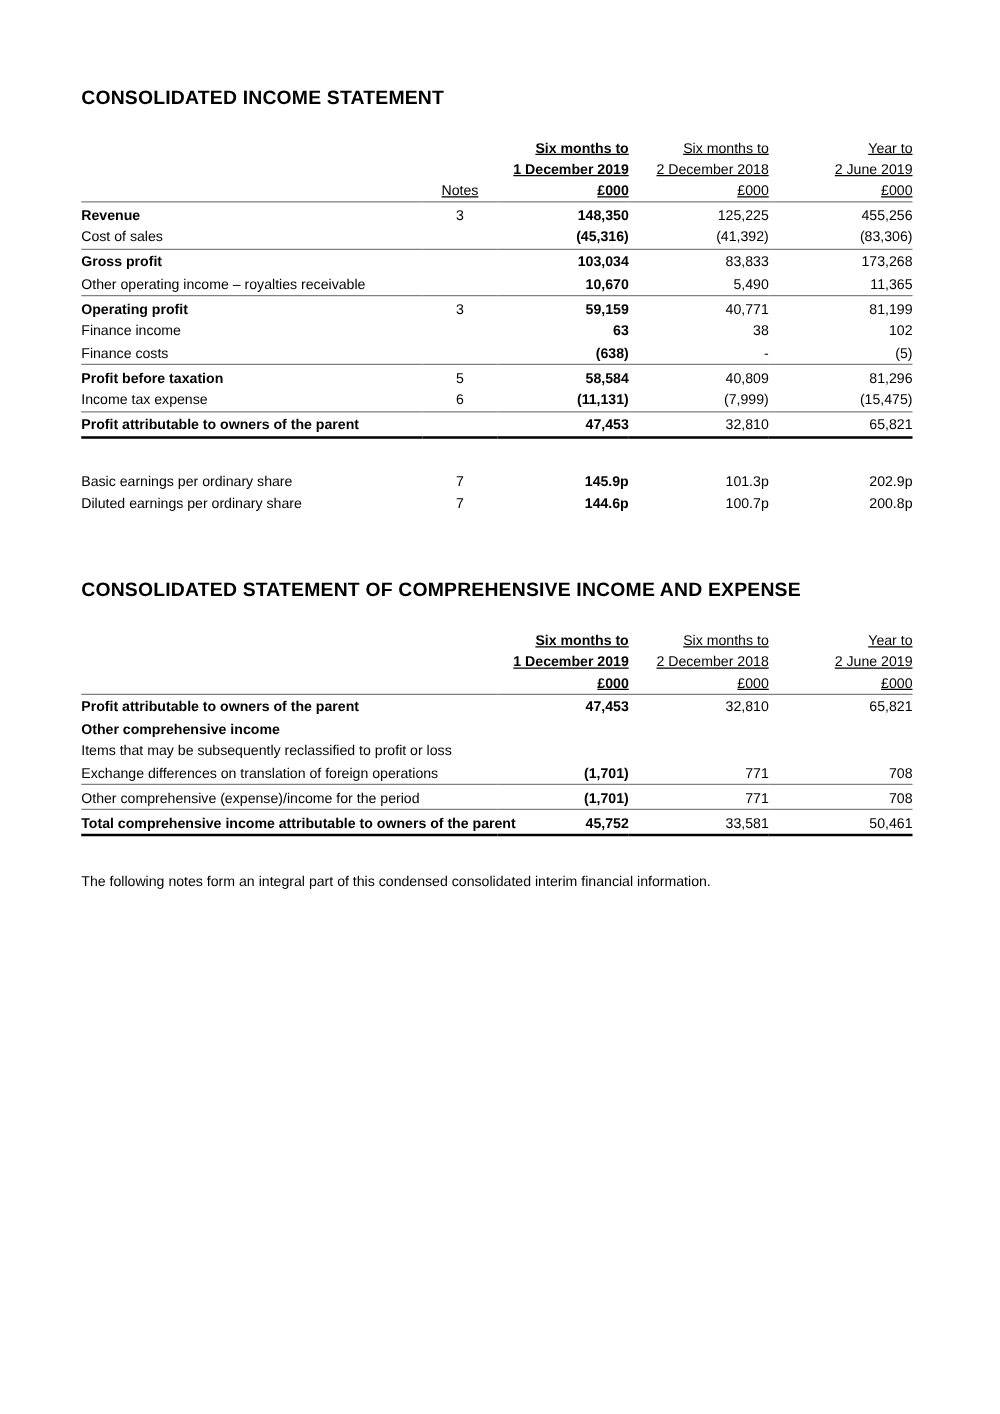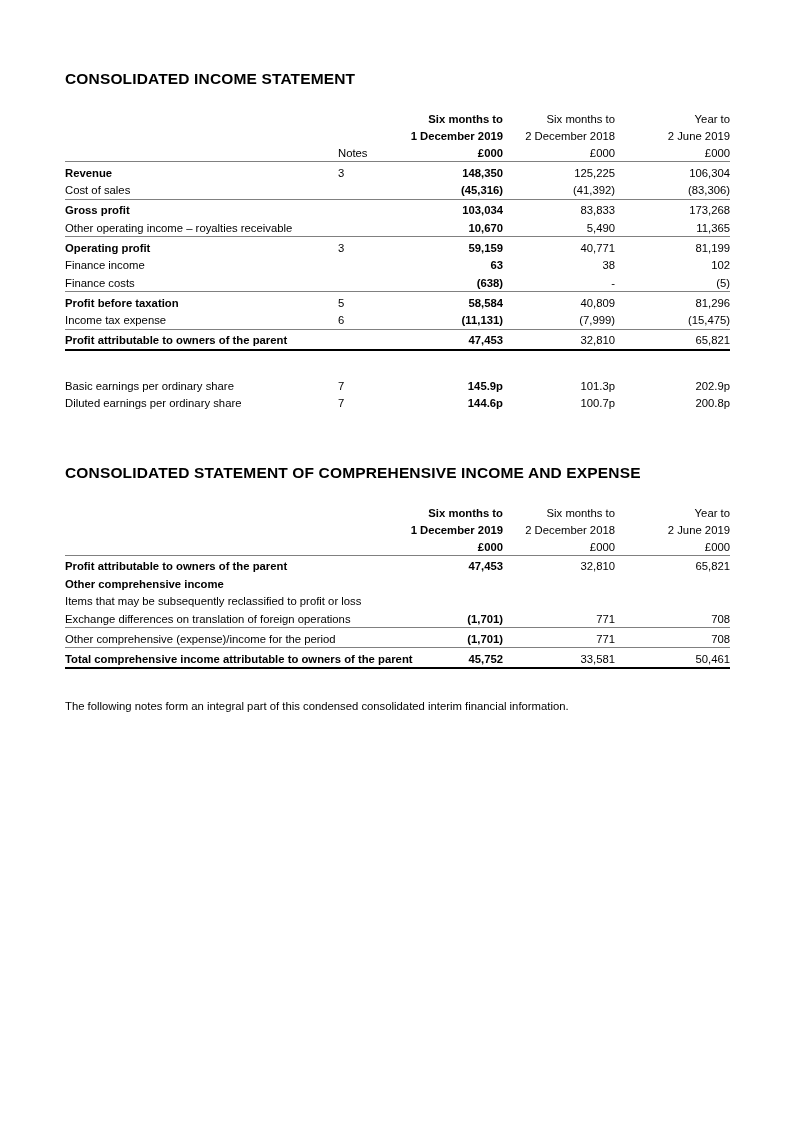--- a/index.html
+++ b/index.html
@@ -56,24 +56,24 @@
   col.c-label  { width: 273px; }
   col.c-notes  { width: 60px; }
   col.c-v1     { width: 105px; }
   col.c-v2     { width: 112px; }
   col.c-v3     { width: 115px; }
 
   
   col.c-label2 { width: 333px; }
 
   td.label   { text-align: left;  padding-left: 1px; margin-left: 44px; }
-  td.notes   { }
+  td.notes   { text-align: center; }
   td.val     { text-align: right; padding-right: 1px; }
 
-  tr.hrow td { height: 16px; vertical-align: bottom; padding-bottom: 1px; }
+  tr.hrow td { height: 16px; vertical-align: bottom; padding-bottom: 1px; text-decoration: underline; }
   tr.drow td { height: 16px; vertical-align: bottom; padding-bottom: 1.5px; }
 
   .bold { font-weight: bold; }
 
   
   tr.rule-top > td {
     border-top: 1px solid #808080;
     padding-top: 1.5px;
   }
   tr.rule-bottom-thick > td {
@@ -130,21 +130,21 @@
           <td class="val bold">£000</td>
           <td class="val">£000</td>
           <td class="val">£000</td>
         </tr>
 
         <tr class="drow rule-top">
           <td class="label bold">Revenue</td>
           <td class="notes">3</td>
           <td class="val bold">148,350</td>
           <td class="val">125,225</td>
-          <td class="val">106,304</td>
+          <td class="val">455,256</td>
         </tr>
         <tr class="drow">
           <td class="label">Cost of sales</td>
           <td class="notes"></td>
           <td class="val bold">(45,316)</td>
           <td class="val">(41,392)</td>
           <td class="val">(83,306)</td>
         </tr>
 
         <tr class="drow rule-top">

